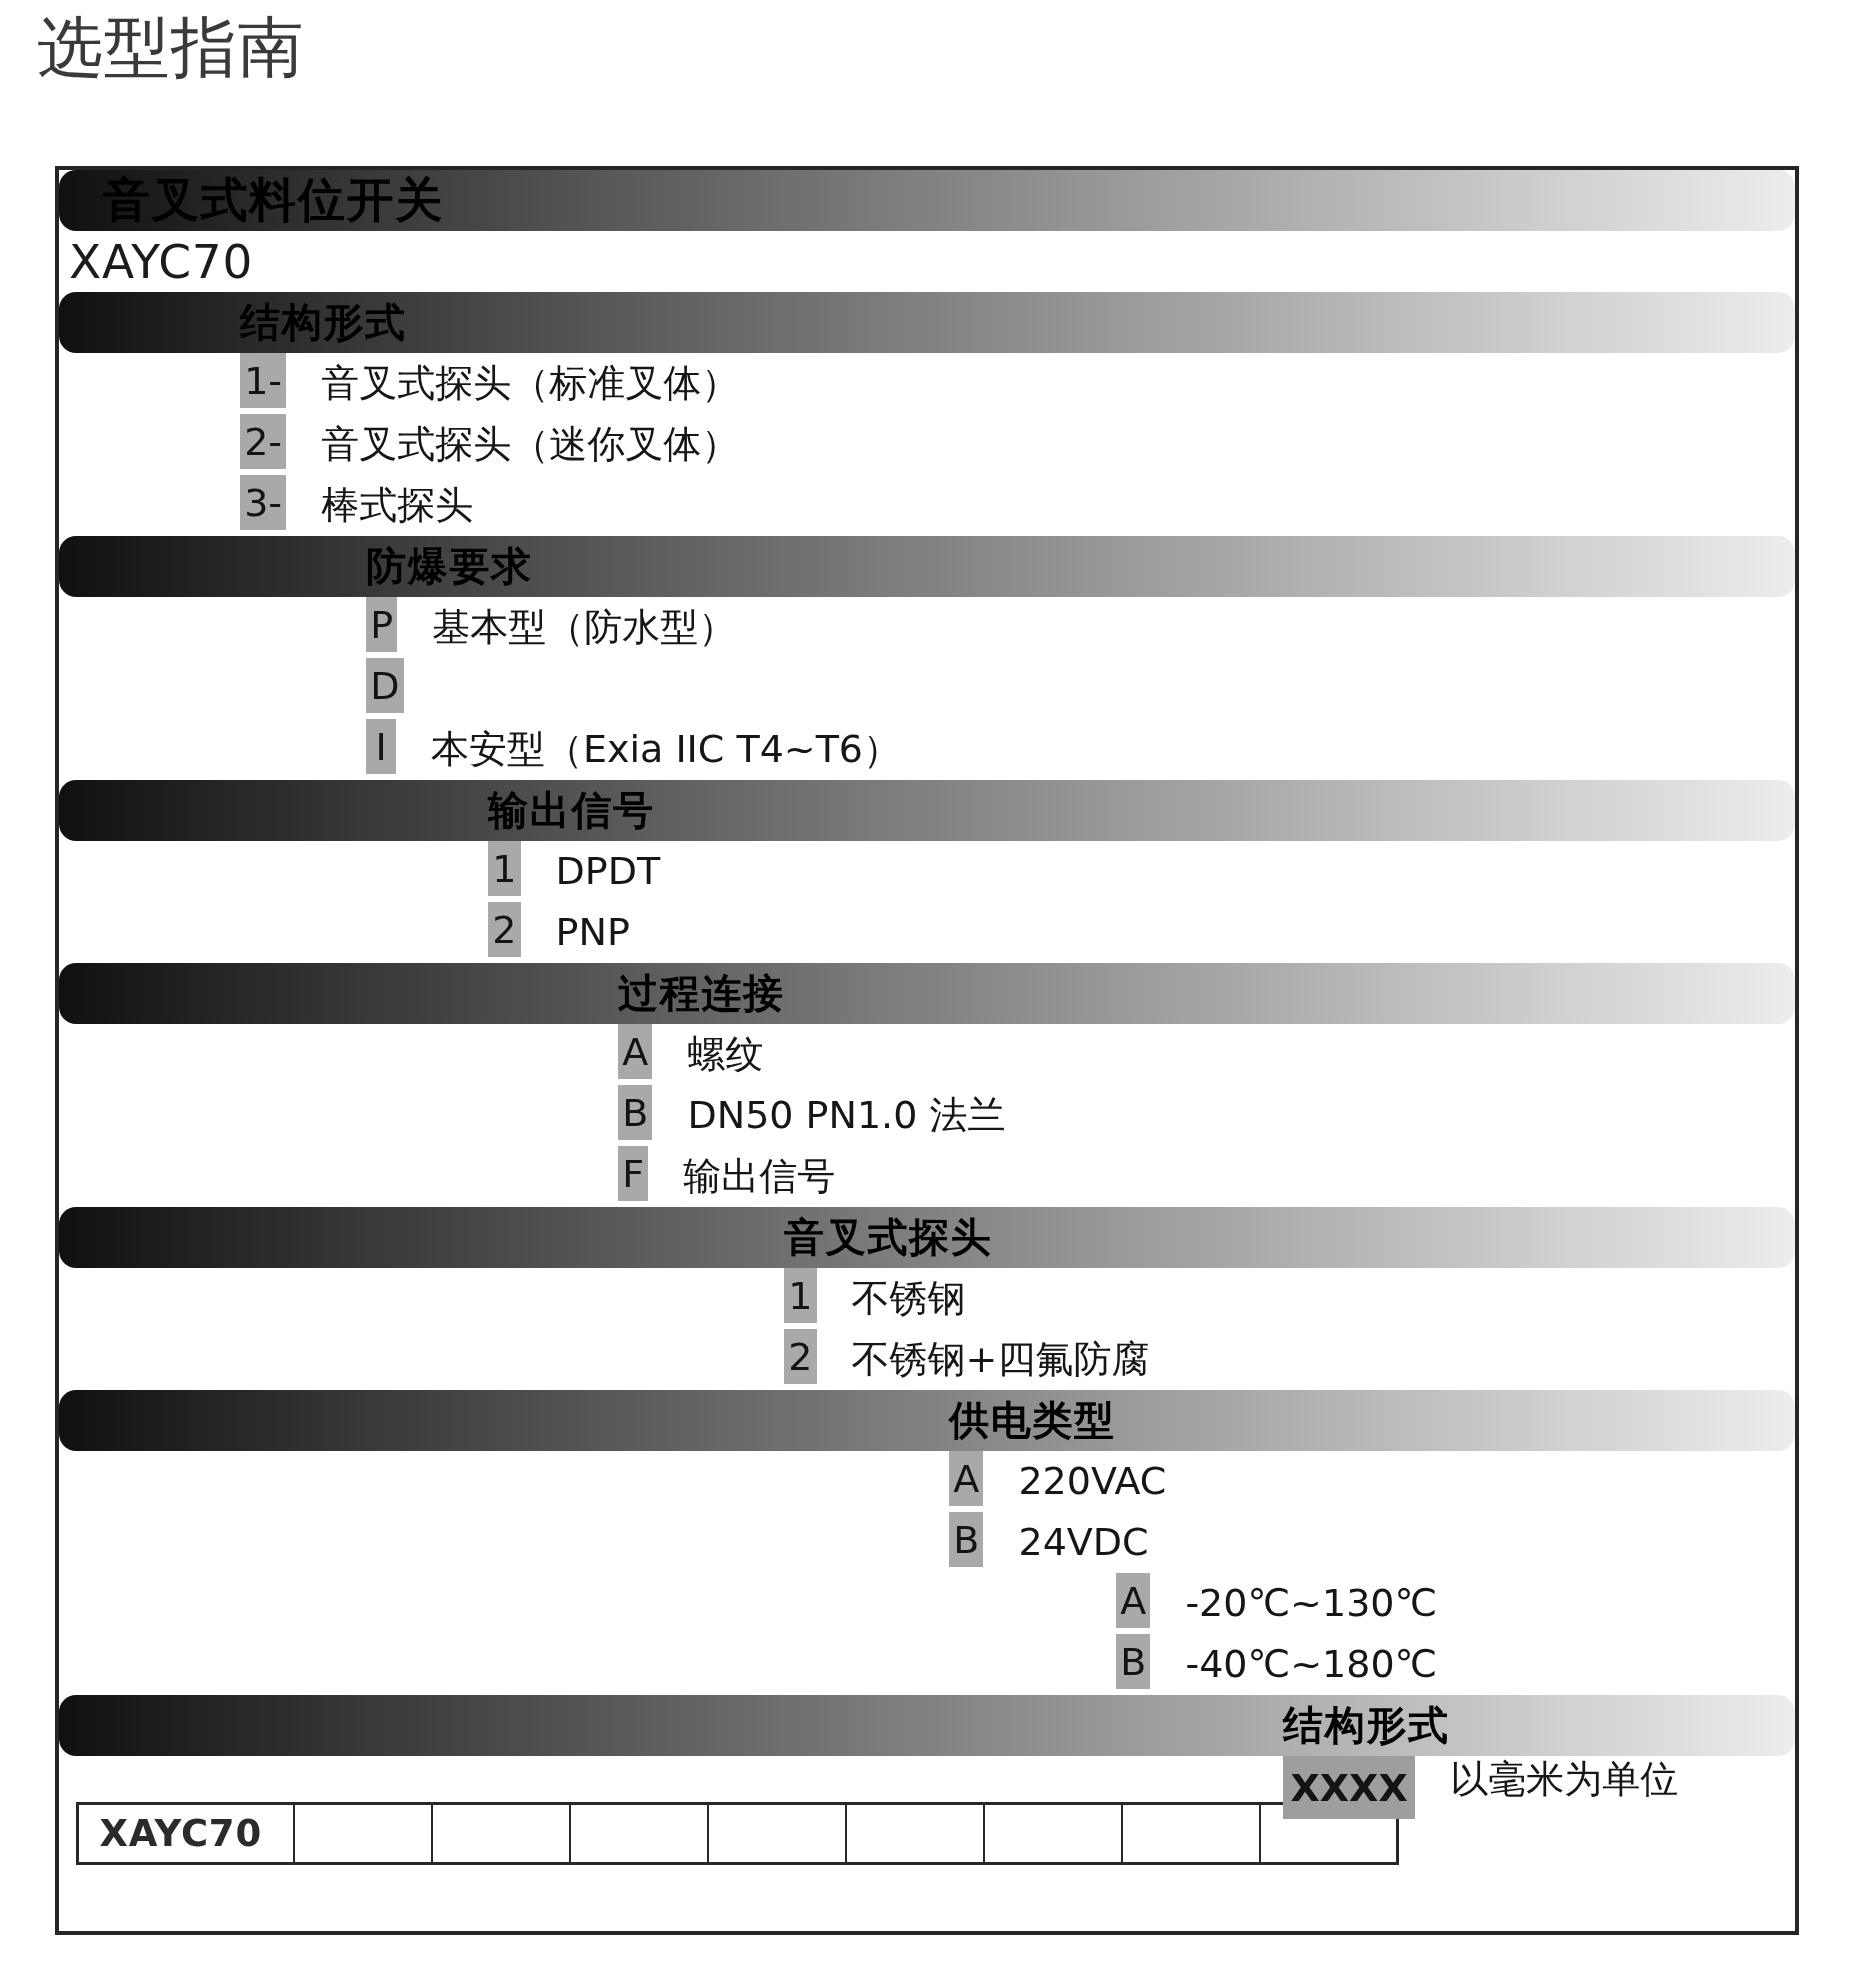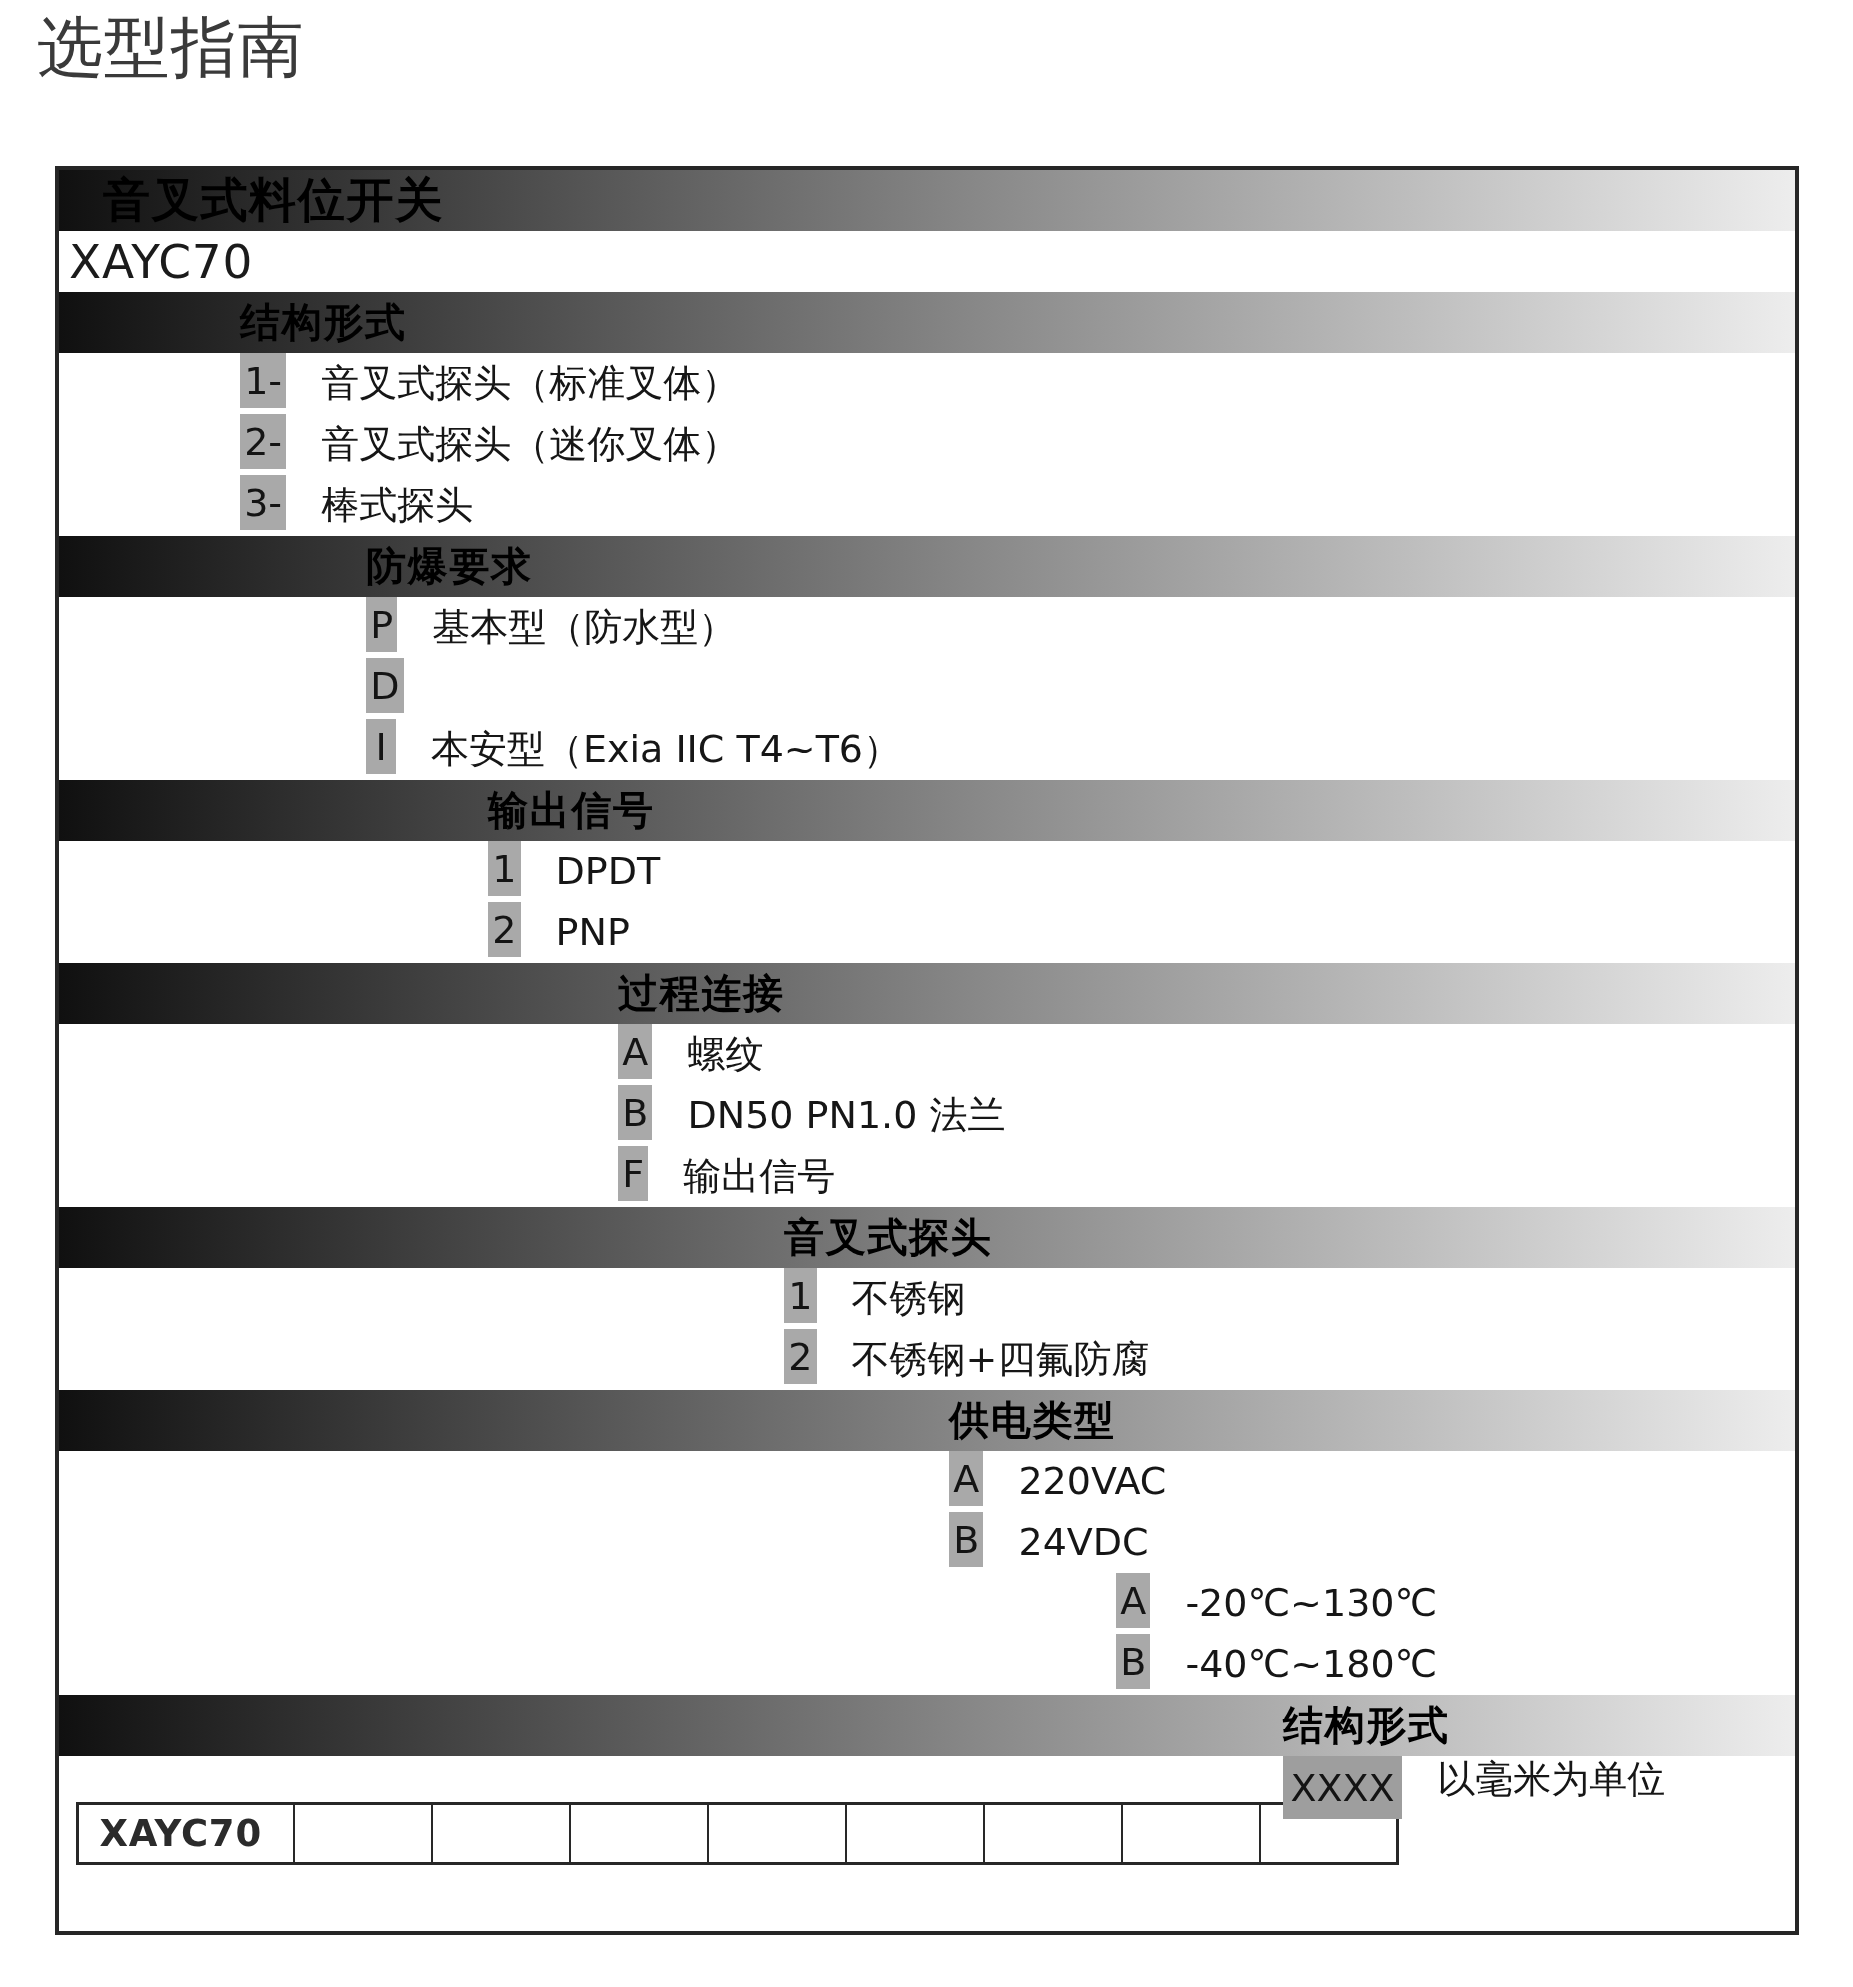--- a/index.html
+++ b/index.html
@@ -15,20 +15,21 @@
   }
   .guide-box{
     position:absolute;left:55px;top:166px;
     width:1744px;height:1769px;
     border:4.2px solid #262626;box-sizing:border-box;
     background:#ffffff;overflow:hidden;
   }
   .bar{
     height:61px;display:flex;align-items:center;
     background:linear-gradient(to right,#101010 0%,#868686 52%,#ededed 100%);
+    border-radius:17px;
   }
   .bar-label{
     font-size:40px;font-weight:bold;color:#000000;
     letter-spacing:1.7px;white-space:nowrap;
   }
   .bar-label.main{font-size:47px;}
   .model-row{
     height:61px;display:flex;align-items:center;
     padding-left:10px;background:#ffffff;
   }
@@ -37,21 +38,21 @@
     height:61px;display:flex;align-items:flex-start;background:#ffffff;
   }
   .indent{padding-left:var(--ind,0px);}
   .chip{
     align-self:stretch;margin-bottom:5.8px;
     display:flex;align-items:center;justify-content:center;
     background:#a9a9a9;padding:0 4.2px;min-width:21.6px;
     font-size:38px;color:#141414;white-space:nowrap;
   }
   .row-l{height:46px;}
-  .chip-l{background:#9e9e9e;margin-bottom:-17.4px;padding:0 7.5px;}
+  .chip-l{background:#9e9e9e;margin-bottom:-17.4px;padding:0 7.5px;font-weight:bold;}
   .opt{
     margin-left:35px;font-size:38px;color:#161616;
     white-space:nowrap;align-self:center;line-height:61px;height:61px;
   }
   .row-l .opt{line-height:46px;height:46px;}
   .order-table{
     margin-left:17.4px;width:1323px;height:63px;
     display:flex;border:3.3px solid #282828;box-sizing:border-box;
     background:#ffffff;
   }

